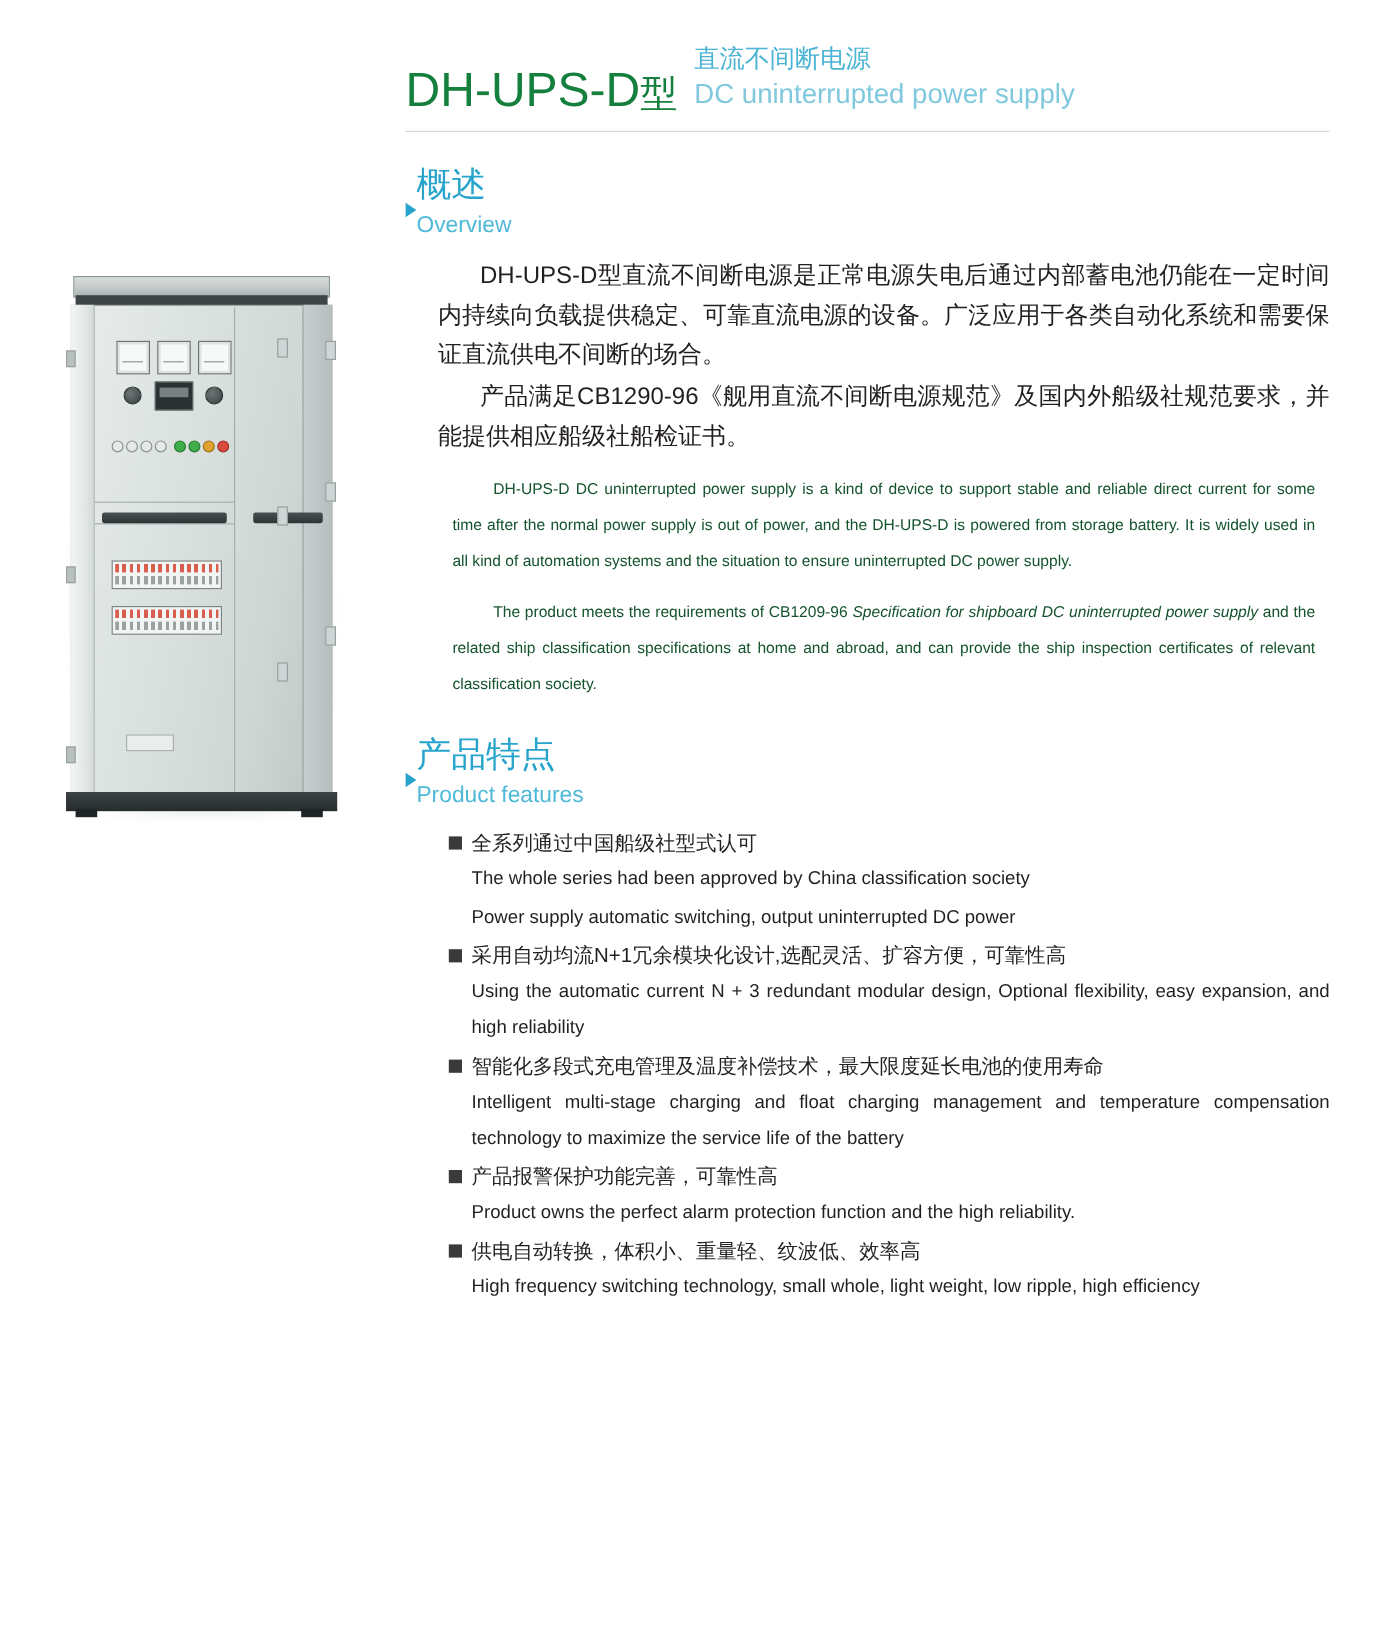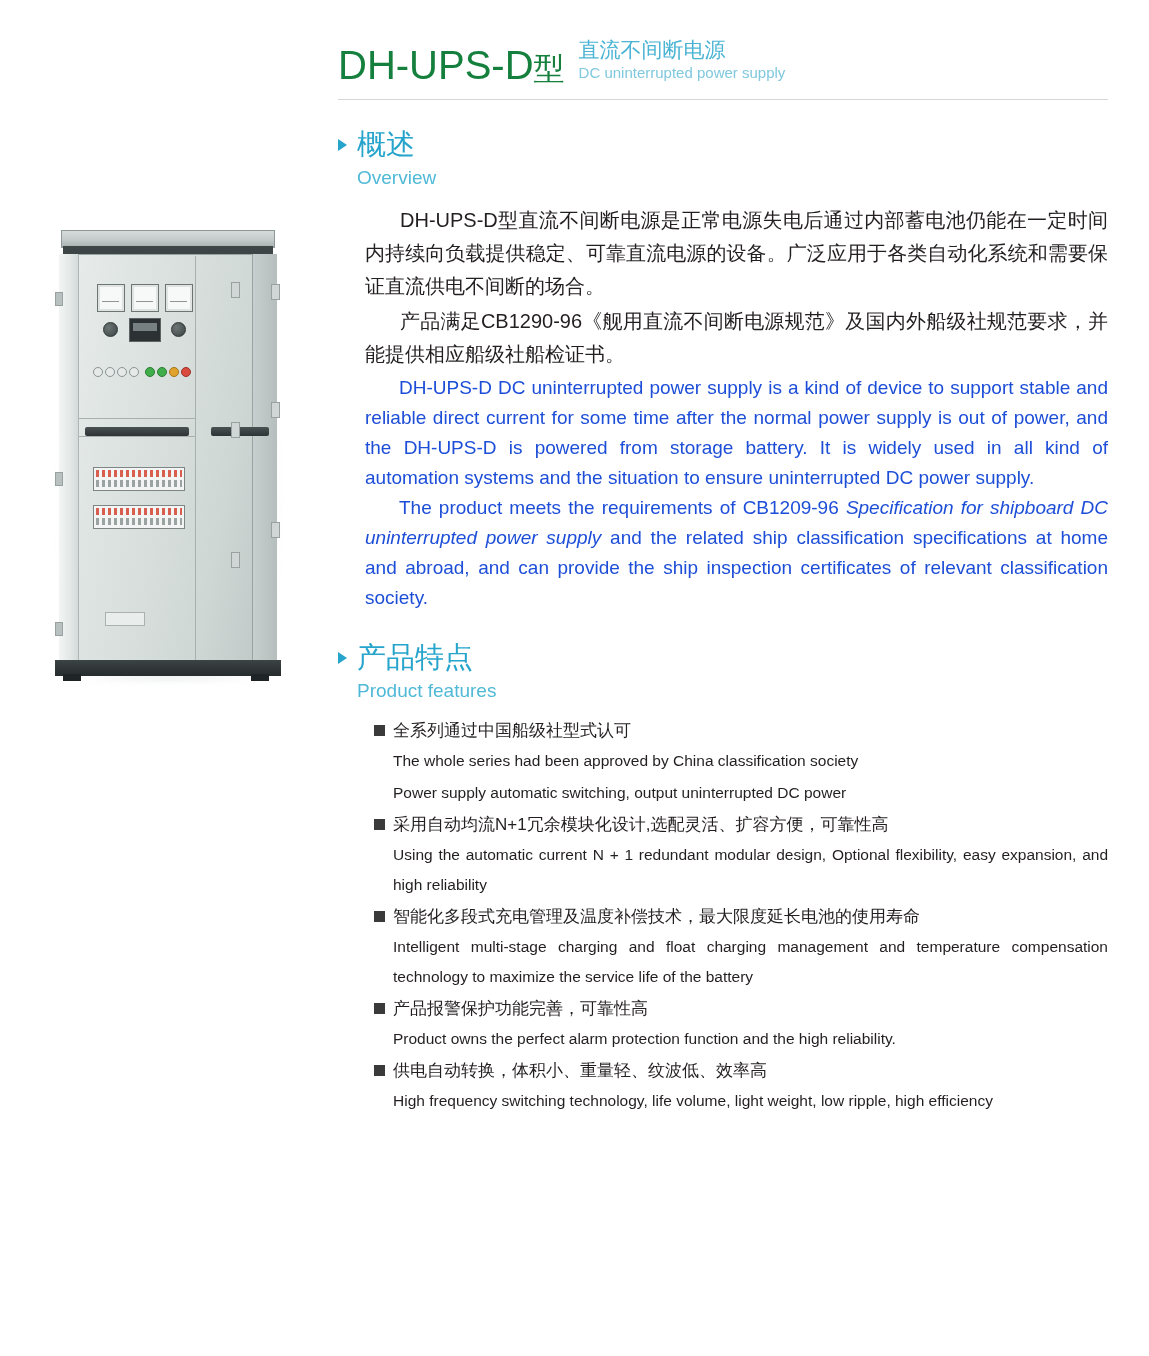--- a/index.html
+++ b/index.html
@@ -277,32 +277,31 @@
   }
   .title-sub {
     padding-bottom: 2px;
   }
   .title-cn {
     font-size: 21px;
     color: #4bb4d4;
     line-height: 1.35;
   }
   .title-en {
-    font-size: 15px;
+    font-size: 23px;
     color: #7fc8dd;
     line-height: 1.25;
   }
 
   .section {
     margin-top: 26px;
   }
   .section-head {
     display: flex;
-    align-items: flex-start;
-    gap: 10px;
+    align-items: center;
   }
   .arrow-icon {
     width: 0;
     height: 0;
     border-left: 9px solid #26a4cb;
     border-top: 6px solid transparent;
     border-bottom: 6px solid transparent;
     margin-top: 13px;
     flex: none;
   }
@@ -327,26 +326,26 @@
   }
   .para-cn {
     font-size: 20px;
     line-height: 33px;
     color: #231f20;
     text-indent: 35px;
     text-align: justify;
     margin: 0 0 2px 0;
   }
   .para-en {
-    font-size: 19px;
+    font-size: 13px;
     line-height: 30px;
-    color: #1d4ed8;
+    color: #14532d;
     text-indent: 34px;
     text-align: justify;
-    margin: 0;
+    margin: 12px;
   }
   .para-en .ital {
     font-style: italic;
   }
 
   .features {
     margin-left: 36px;
     margin-top: 12px;
   }
   .feature {
@@ -494,40 +493,40 @@
           <div class="feat-en">The whole series had been approved by China classification society</div>
         </div>
         <div class="feature">
           <div class="feat-en">Power supply automatic switching, output uninterrupted DC power</div>
         </div>
         <div class="feature">
           <div class="feat-cn">
             <span class="bullet-square"></span>
             <span>采用自动均流N+1冗余模块化设计,选配灵活、扩容方便，可靠性高</span>
           </div>
-          <div class="feat-en">Using the automatic current N + 1 redundant modular design, Optional flexibility, easy expansion, and high reliability</div>
+          <div class="feat-en">Using the automatic current N + 3 redundant modular design, Optional flexibility, easy expansion, and high reliability</div>
         </div>
         <div class="feature">
           <div class="feat-cn">
             <span class="bullet-square"></span>
             <span>智能化多段式充电管理及温度补偿技术，最大限度延长电池的使用寿命</span>
           </div>
           <div class="feat-en">Intelligent multi-stage charging and float charging management and temperature compensation technology to maximize the service life of the battery</div>
         </div>
         <div class="feature">
           <div class="feat-cn">
             <span class="bullet-square"></span>
             <span>产品报警保护功能完善，可靠性高</span>
           </div>
           <div class="feat-en">Product owns the perfect alarm protection function and the high reliability.</div>
         </div>
         <div class="feature">
           <div class="feat-cn">
             <span class="bullet-square"></span>
             <span>供电自动转换，体积小、重量轻、纹波低、效率高</span>
           </div>
-          <div class="feat-en">High frequency switching technology, life volume, light weight, low ripple, high efficiency</div>
+          <div class="feat-en">High frequency switching technology, small whole, light weight, low ripple, high efficiency</div>
         </div>
       </div>
     </div>
 
   </div>
 </div>
 
 </body></html>

